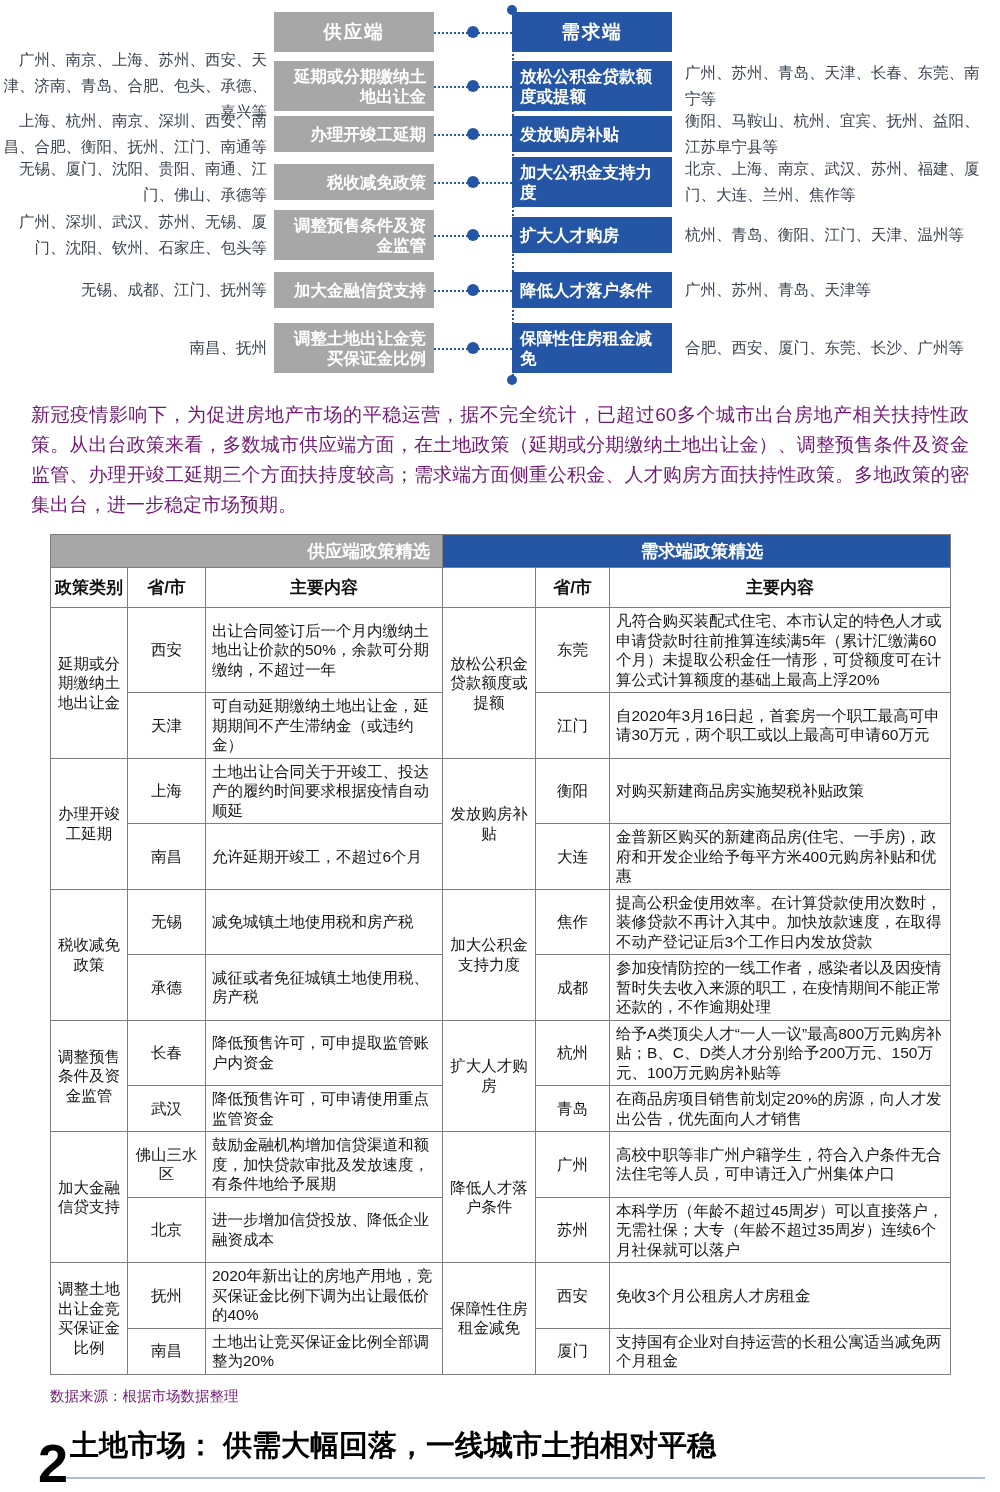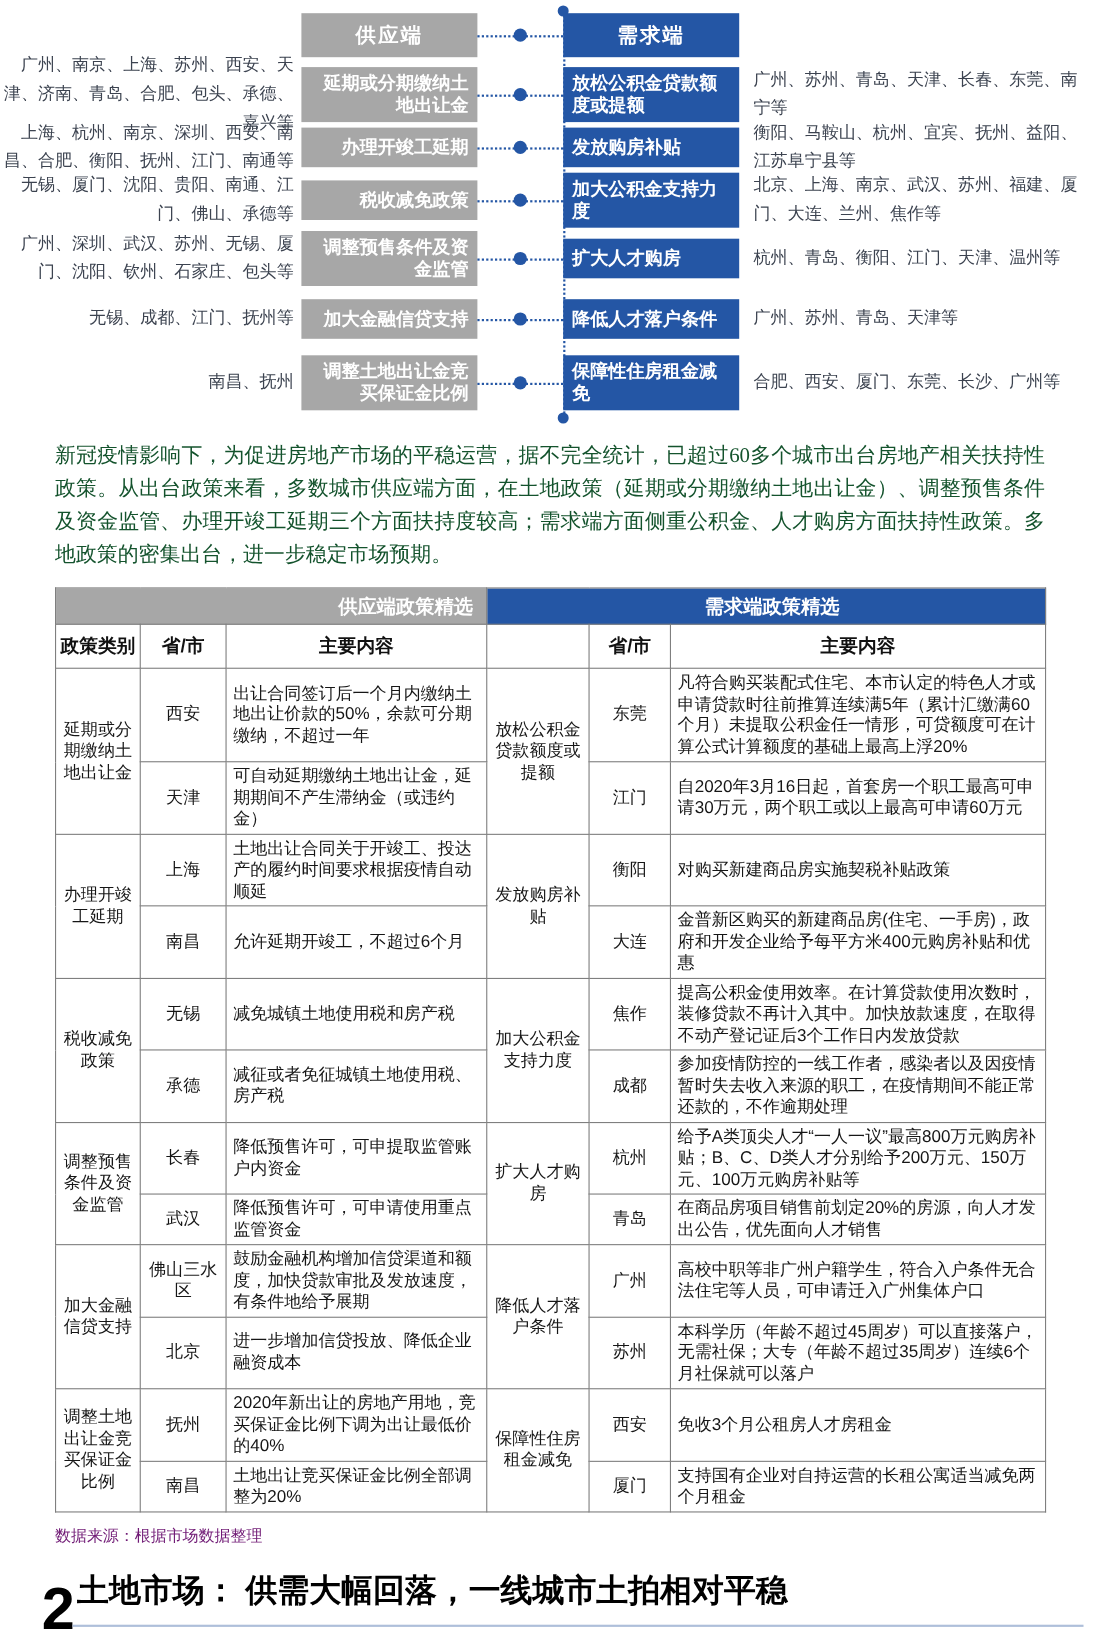--- a/index.html
+++ b/index.html
@@ -20,21 +20,21 @@
         color:#fff;font-weight:bold;font-size:16.5px;line-height:20px;padding:5px 8px;}
   .dbox.supply{background:#a7a7a7;justify-content:flex-end;text-align:right;}
   .dbox.demand{background:#2456a5;justify-content:flex-start;text-align:left;}
   .dbox.hdr{justify-content:center;text-align:center;font-size:18.5px;min-height:40px;letter-spacing:2px;}
   .dconn{width:78px;align-self:stretch;position:relative;min-height:26px;}
   .dconn::before{content:"";position:absolute;left:0;right:0;top:50%;border-top:2px dotted #2456a5;}
   .ddot{position:absolute;left:50%;top:50%;transform:translate(-50%,-50%);
         width:12px;height:12px;border-radius:50%;background:#2456a5;}
 
   
-  .intro{margin:10px 50px 14px;font-size:19px;line-height:30px;text-align:justify;color:#14532d;font-family:Liberation Serif, serif;}
+  .intro{margin:10px 31px 14px;font-size:19px;line-height:30px;text-align:justify;color:#701a75;}
 
   
   table.ptable{border-collapse:collapse;margin:0 50px;width:900px;table-layout:fixed;}
   .ptable th,.ptable td{border:1px solid #7f7f7f;box-sizing:border-box;word-break:break-all;}
   tr.band th{height:33px;font-size:17.5px;color:#ffffff;font-weight:bold;}
   th.band-supply{background:#a7a7a7;text-align:right;padding-right:12px;}
   th.band-demand{background:#2456a5;text-align:center;padding-left:12px;}
   tr.cols th{height:40px;font-size:17px;background:#ffffff;color:#111;text-align:center;font-weight:bold;}
   .ptable td{font-size:15.5px;line-height:19.5px;padding:3px 6px;vertical-align:middle;color:#161616;}
   td.cat,td.dcat,td.prov{text-align:center;}

